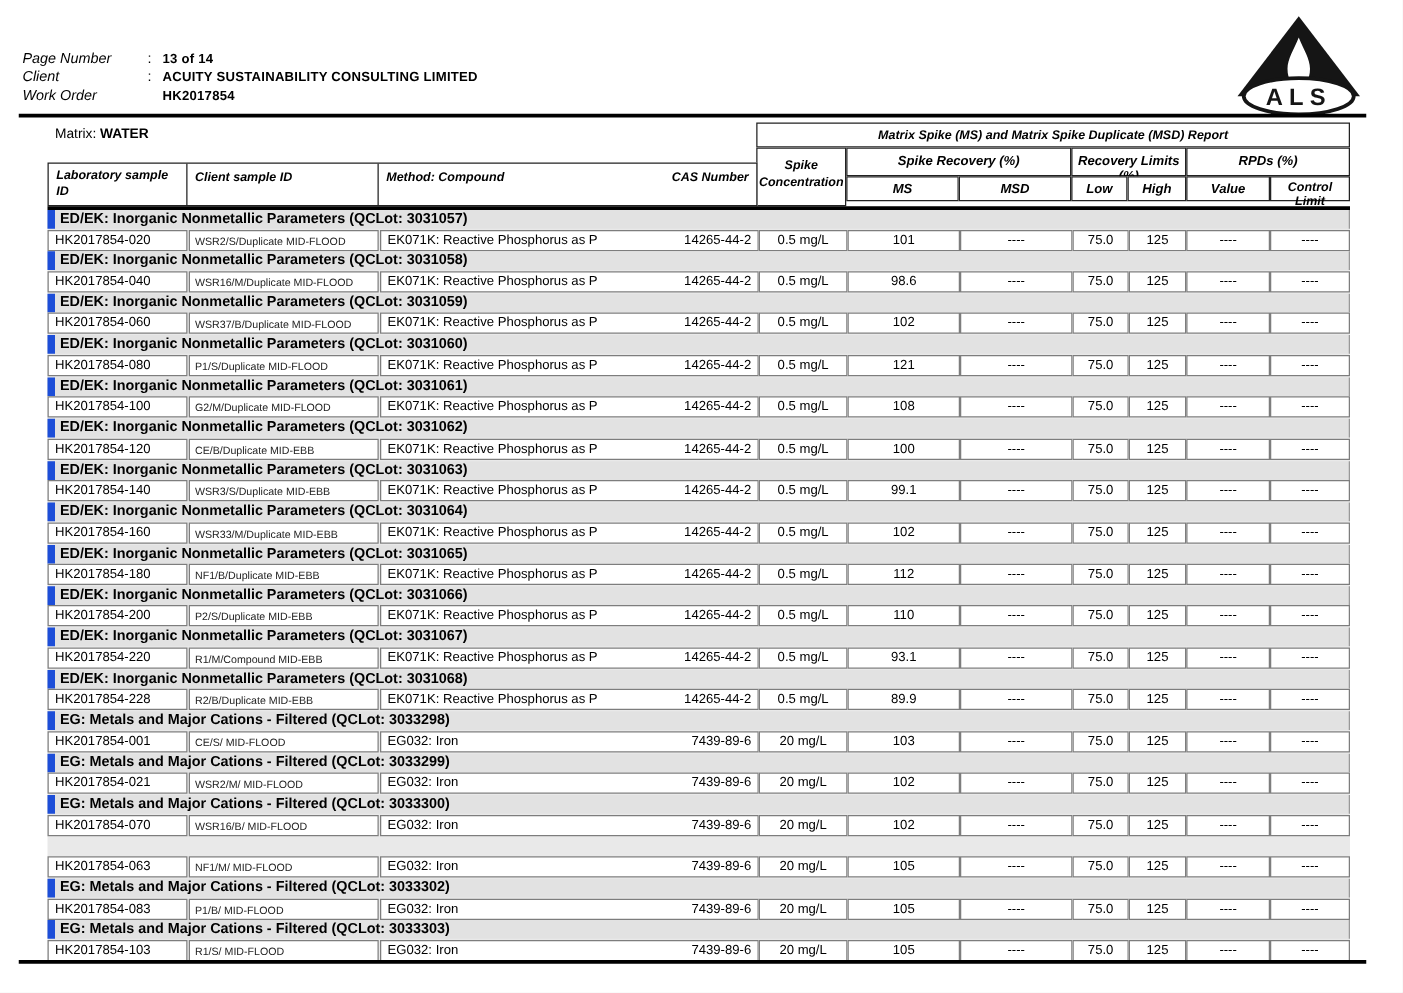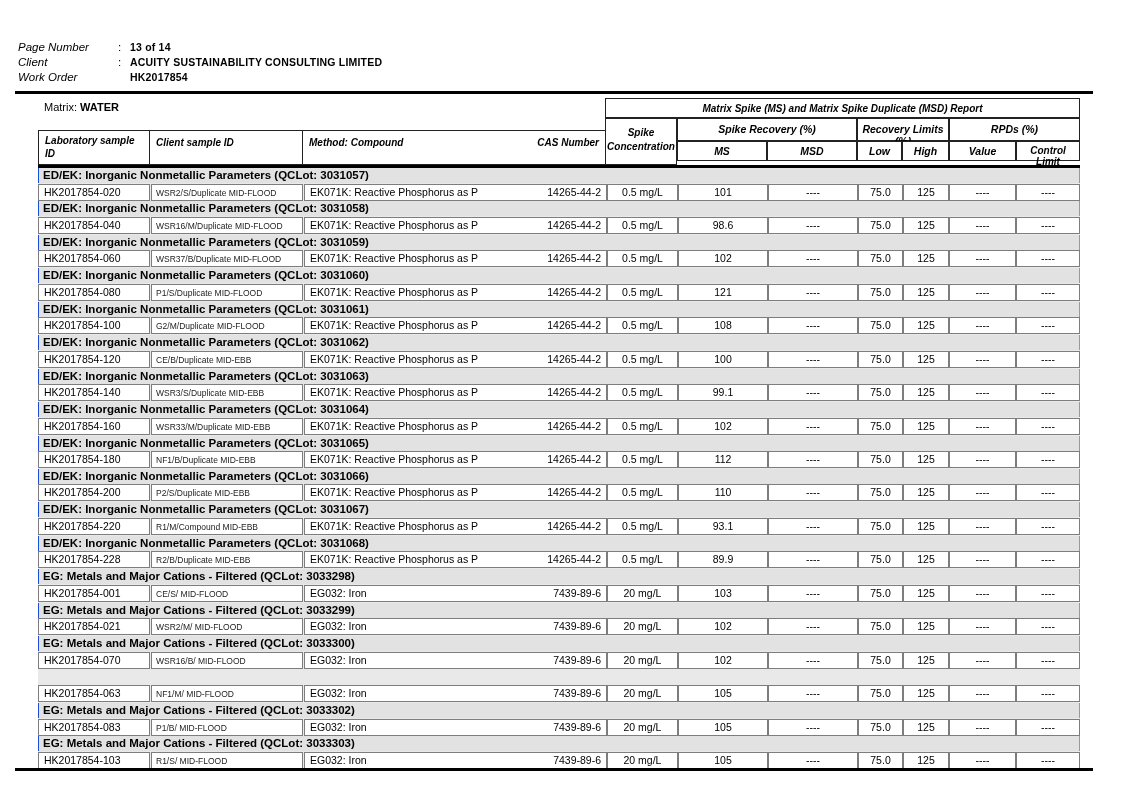--- a/index.html
+++ b/index.html
@@ -40,21 +40,21 @@
             border:1px solid #222;background:#fff;display:flex;font-style:italic;font-weight:bold;font-size:10px;justify-content:space-between;}
   .h-lab{width:111px;box-sizing:border-box;border-right:1px solid #222;padding:3px 8px 0 6px;line-height:13px;}
   .h-client{width:153px;box-sizing:border-box;border-right:1px solid #222;padding:6px 0 0 6px;}
   .h-method{flex:1;display:flex;justify-content:space-between;padding:6px 6px 0 6px;}
 
   .thick{position:absolute;left:0;top:67px;width:1042px;height:3px;background:#000;}
 
   .tbody{position:absolute;left:0;top:70px;width:1042px;height:602px;background:#e9e9e9;}
   .pair{position:absolute;left:0;width:1042px;height:34px;}
   .sec-band{position:absolute;left:0;top:0;width:1042px;height:15px;box-sizing:border-box;background:#e2e2e2;
-            border-left:1px solid #1d4ed8;border-right:1px solid #999;
+            border-left:6px solid #1d4ed8;border-right:1px solid #999;
             font-weight:bold;font-size:11.5px;line-height:15px;padding-left:4px;white-space:nowrap;overflow:hidden;}
   .data-row{position:absolute;left:0;top:15.5px;height:17px;width:1042px;}
   .cell{position:absolute;box-sizing:border-box;height:17px;background:#fff;border:1px solid #7d7d7d;
         font-size:10.5px;line-height:15px;overflow:hidden;white-space:nowrap;}
   .c-lab{left:0;width:112px;padding-left:5px;}
   .c-client{left:113px;width:152px;font-size:8.5px;line-height:16px;padding-left:4px;color:#222;}
   .c-method{left:266px;width:303px;display:flex;justify-content:space-between;padding:0 5px;}
   .c-conc{left:569px;width:71px;text-align:center;}
   .c-ms{left:640px;width:90px;text-align:center;}
   .c-msd{left:730px;width:90px;text-align:center;}
@@ -73,20 +73,29 @@
       <span class="hd-label">Page Number</span><span class="hd-sep">:</span><span class="hd-value">13 of 14</span>
     </div>
     <div class="hd-row">
       <span class="hd-label">Client</span><span class="hd-sep">:</span><span class="hd-value">ACUITY SUSTAINABILITY CONSULTING LIMITED</span>
     </div>
     <div class="hd-row">
       <span class="hd-label">Work Order</span><span class="hd-sep"></span><span class="hd-value">HK2017854</span>
     </div>
   </div>
 
+  <div class="als-logo">
+    <svg width="112" height="86" viewBox="0 0 112 86">
+      <polygon points="56,3 105,67 7,67" fill="#151515"></polygon>
+      <path d="M56,20 C60,30 65,37 65,45 C65,54 61,58 56,58 C51,58 47,54 47,45 C47,37 52,30 56,20 Z" fill="#ffffff"></path>
+      <rect x="47" y="55" width="18" height="7" rx="2" fill="#9a9a9a"></rect>
+      <ellipse cx="56" cy="67" rx="44" ry="14.5" fill="#ffffff" stroke="#151515" stroke-width="3"></ellipse>
+      <text x="56" y="74" text-anchor="middle" font-family="Liberation Sans, sans-serif" font-size="19" font-weight="bold" letter-spacing="5" fill="#151515">ALS</text>
+    </svg>
+  </div>
 
   <div class="rule rule-top"></div>
 
   <div class="matrix-line">
     <span>Matrix:</span>
     <b>WATER</b>
   </div>
 
   <div class="table-area">
 

